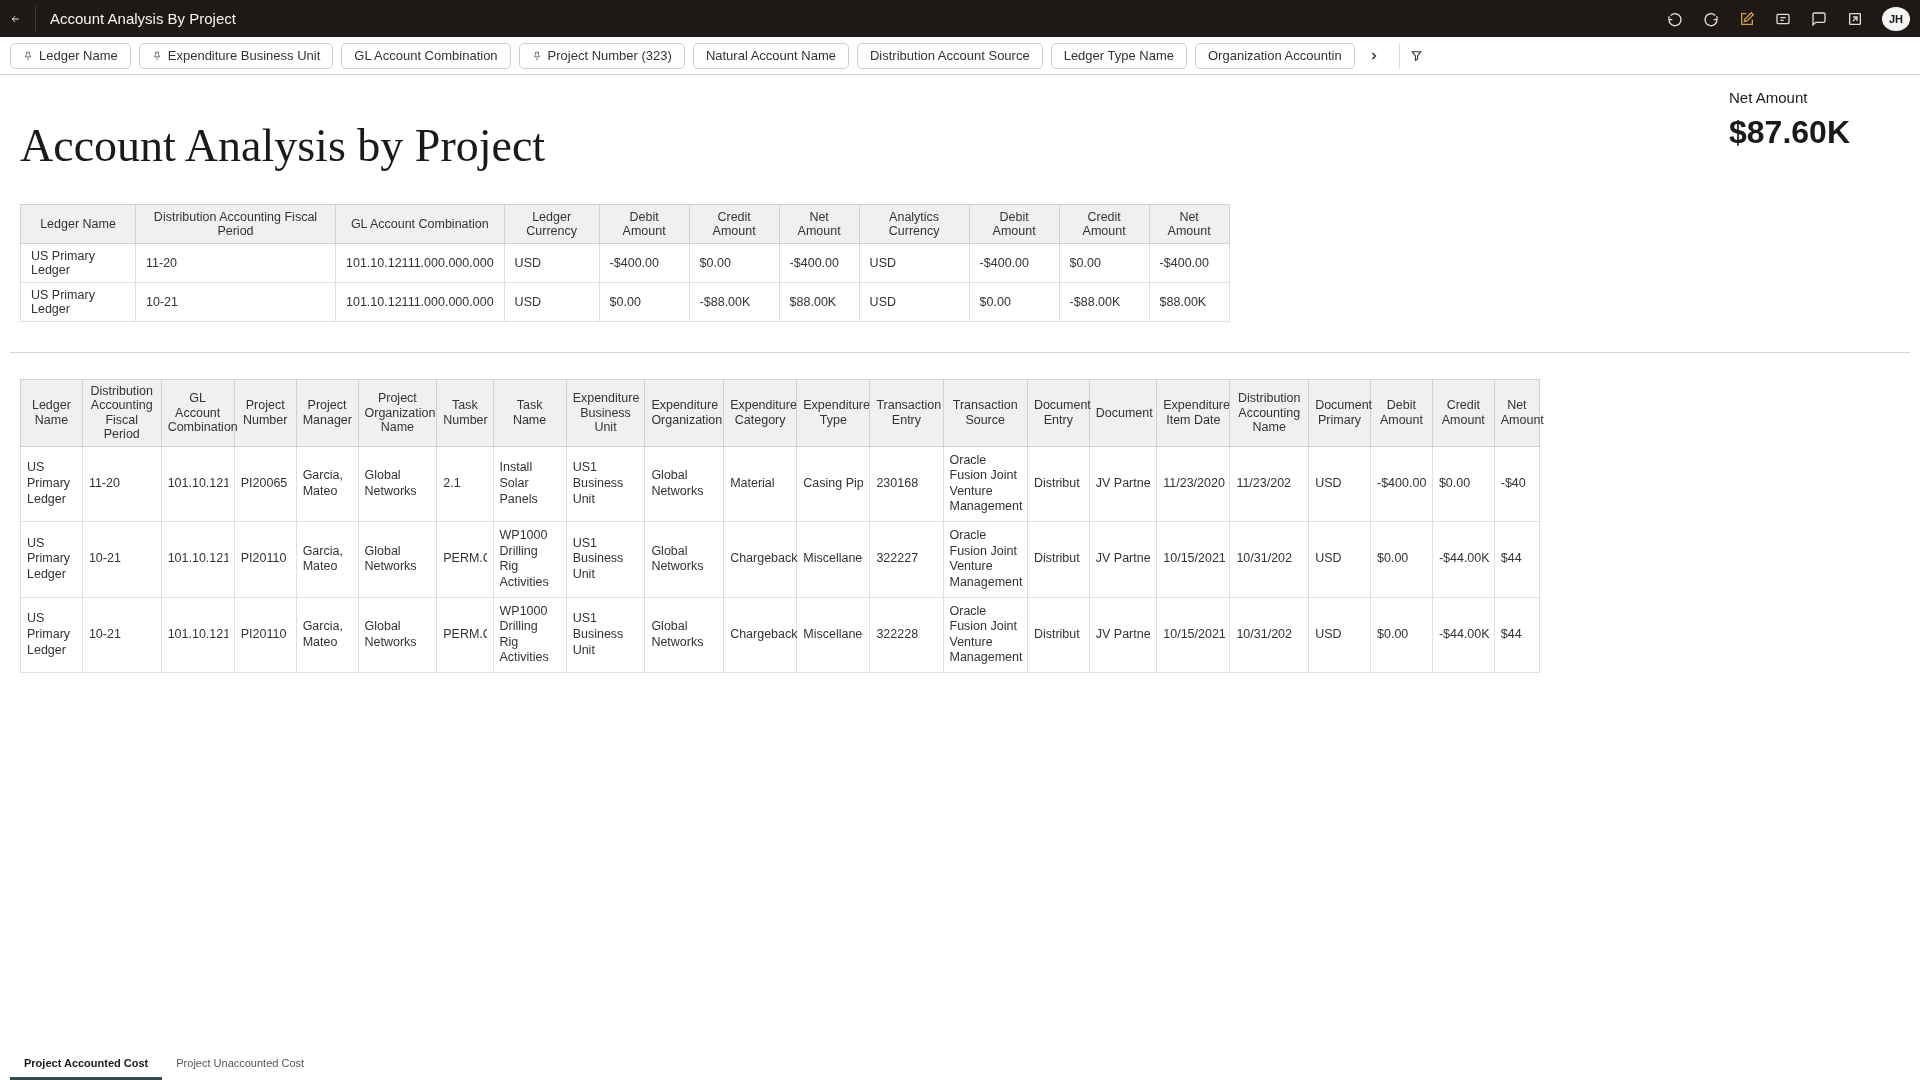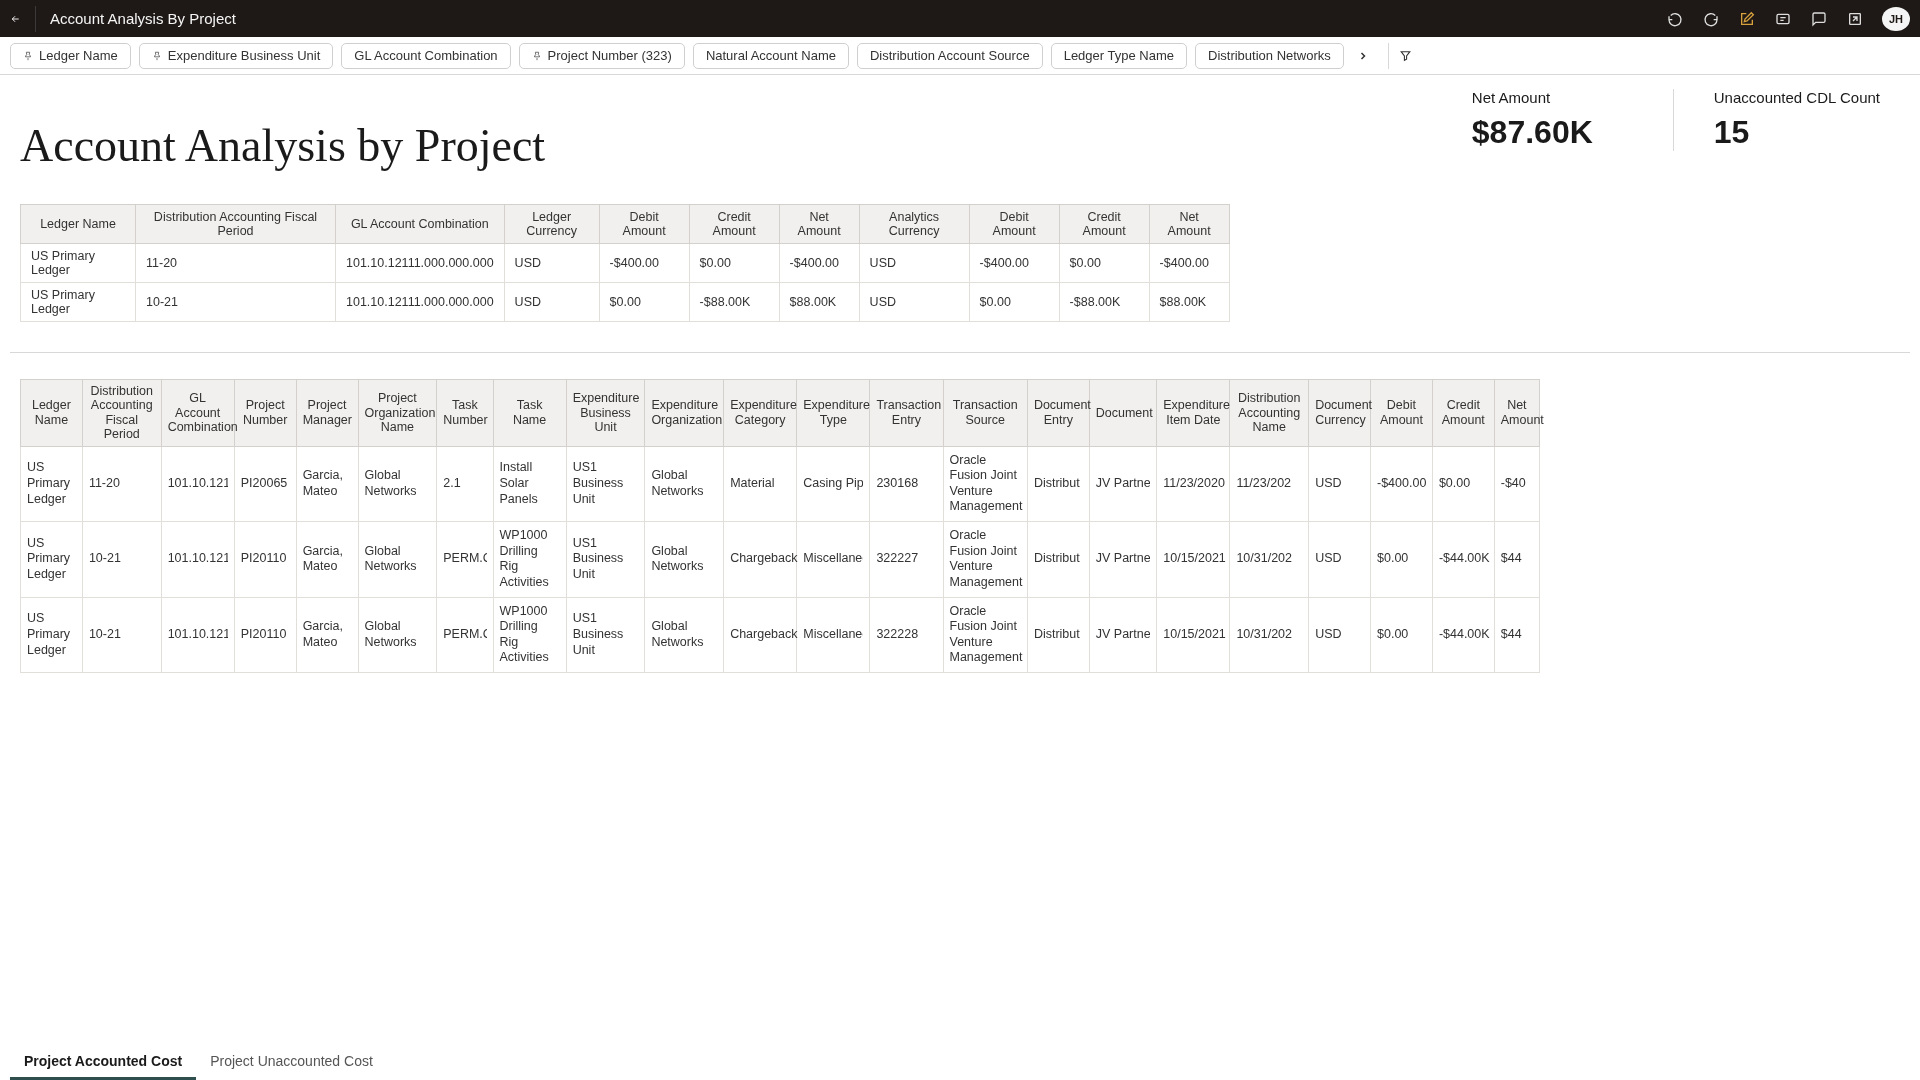--- a/index.html
+++ b/index.html
@@ -52,21 +52,21 @@
 .detail-tbl th, .detail-tbl td { white-space: normal; }
 .clip { overflow: hidden; text-overflow: clip; white-space: nowrap; max-width: 100%; display: block; }
 
 
 .detail-wrap::-webkit-scrollbar { height: 10px; }
 .detail-wrap::-webkit-scrollbar-track { background: #eceae7; border-radius: 4px; }
 .detail-wrap::-webkit-scrollbar-thumb { background: #c4c0bb; border-radius: 4px; }
 
 
 .bottom-tabs { position: fixed; bottom: 0; left: 0; right: 0; height: 36px; background: #fff; display: flex; align-items: flex-end; padding: 0 10px; }
-.btab { padding: 9px 14px 8px 14px; font-size: 14px; color: #555; cursor: pointer; border-bottom: 3px solid transparent; }
+.btab { padding: 9px 14px 8px 14px; font-size: 11px; color: #555; cursor: pointer; border-bottom: 3px solid transparent; }
 .btab.active { font-weight: 600; color: #1a1a1a; border-bottom-color: #2f4f4f; }
 
 svg { display: block; }
 </style>
 </head>
 <body>
 
 <div class="header-bar">
   <div class="header-left">
     <div class="back-btn">
@@ -139,21 +139,21 @@
       <div class="filter-pill">
         <span>Natural Account Name</span>
       </div>
       <div class="filter-pill">
         <span>Distribution Account Source</span>
       </div>
       <div class="filter-pill">
         <span>Ledger Type Name</span>
       </div>
       <div class="filter-pill">
-        <span>Distribution Networks</span>
+        <span>Organization Accountin</span>
       </div>
     </div>
   <div class="chev-btn">
       <svg width="12" height="12" viewBox="0 0 24 24" fill="none" stroke="#333" stroke-width="3">
         <path d="M9 18l6-6-6-6"></path>
       </svg>
     </div>
   <div class="filter-icon-btn">
       <svg width="16" height="16" viewBox="0 0 24 24" fill="none" stroke="#333" stroke-width="2">
         <path d="M4 4h16l-6 8v6l-4 2v-8z"></path>
@@ -161,24 +161,20 @@
     </div>
 </div>
 
 <div class="kpi-row">
   <div class="page-title-wrap">
     <div class="page-title">Account Analysis by Project</div>
   </div>
   <div class="kpi">
     <div class="kpi-label">Net Amount</div>
     <div class="kpi-value">$87.60K</div>
-  </div>
-  <div class="kpi">
-    <div class="kpi-label">Unaccounted CDL Count</div>
-    <div class="kpi-value">15</div>
   </div>
 </div>
 
 <div class="section">
   <table class="tbl summary-tbl">
     <thead>
         <tr id="summary-head">
           <th>Ledger Name</th>
           <th>Distribution Accounting Fiscal Period</th>
           <th>GL Account Combination</th>
@@ -265,21 +261,21 @@
             <th>Expenditure Business Unit</th>
             <th>Expenditure Organization</th>
             <th>Expenditure Category</th>
             <th>Expenditure Type</th>
             <th>Transaction Entry</th>
             <th>Transaction Source</th>
             <th>Document Entry</th>
             <th>Document</th>
             <th>Expenditure Item Date</th>
             <th>Distribution Accounting Name</th>
-            <th>Document Currency</th>
+            <th>Document Primary</th>
             <th>Debit Amount</th>
             <th>Credit Amount</th>
             <th>Net Amount</th>
           </tr>
         </thead>
       <tbody id="detail-body">
           <tr>
             <td class="txt"><span>US Primary Ledger</span></td>
             <td class="txt"><span>11-20</span></td>
             <td class="txt">

